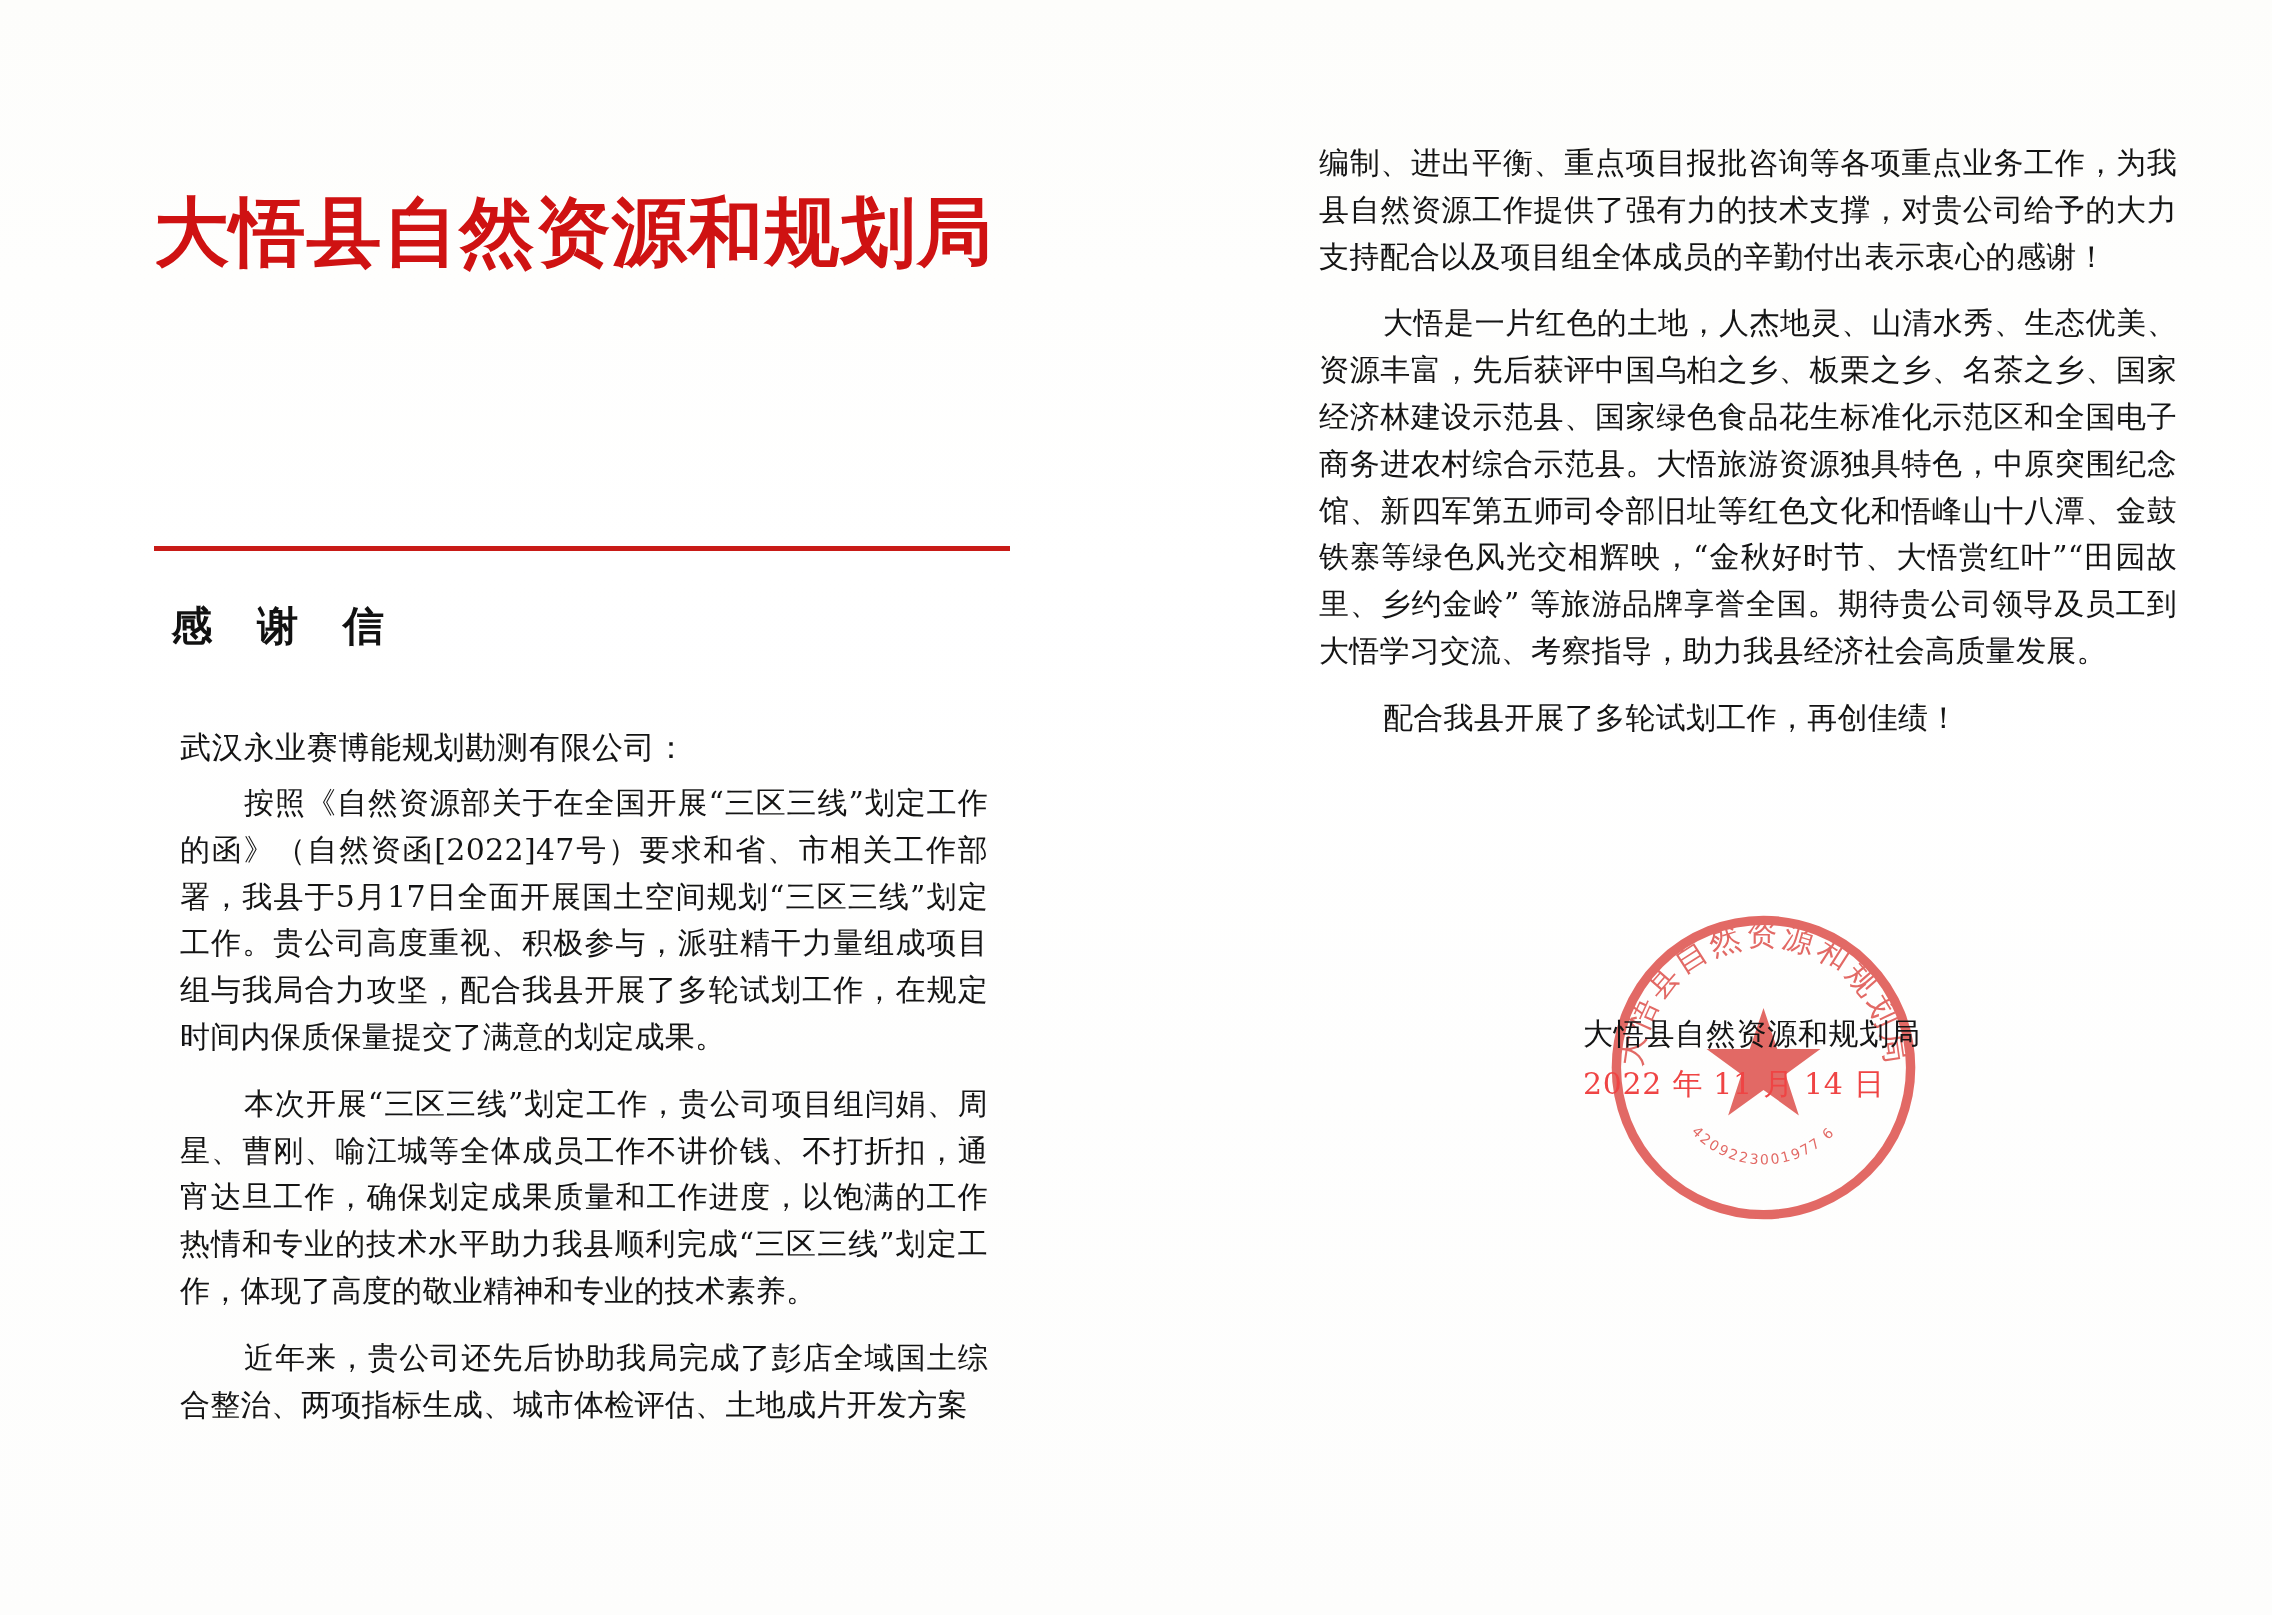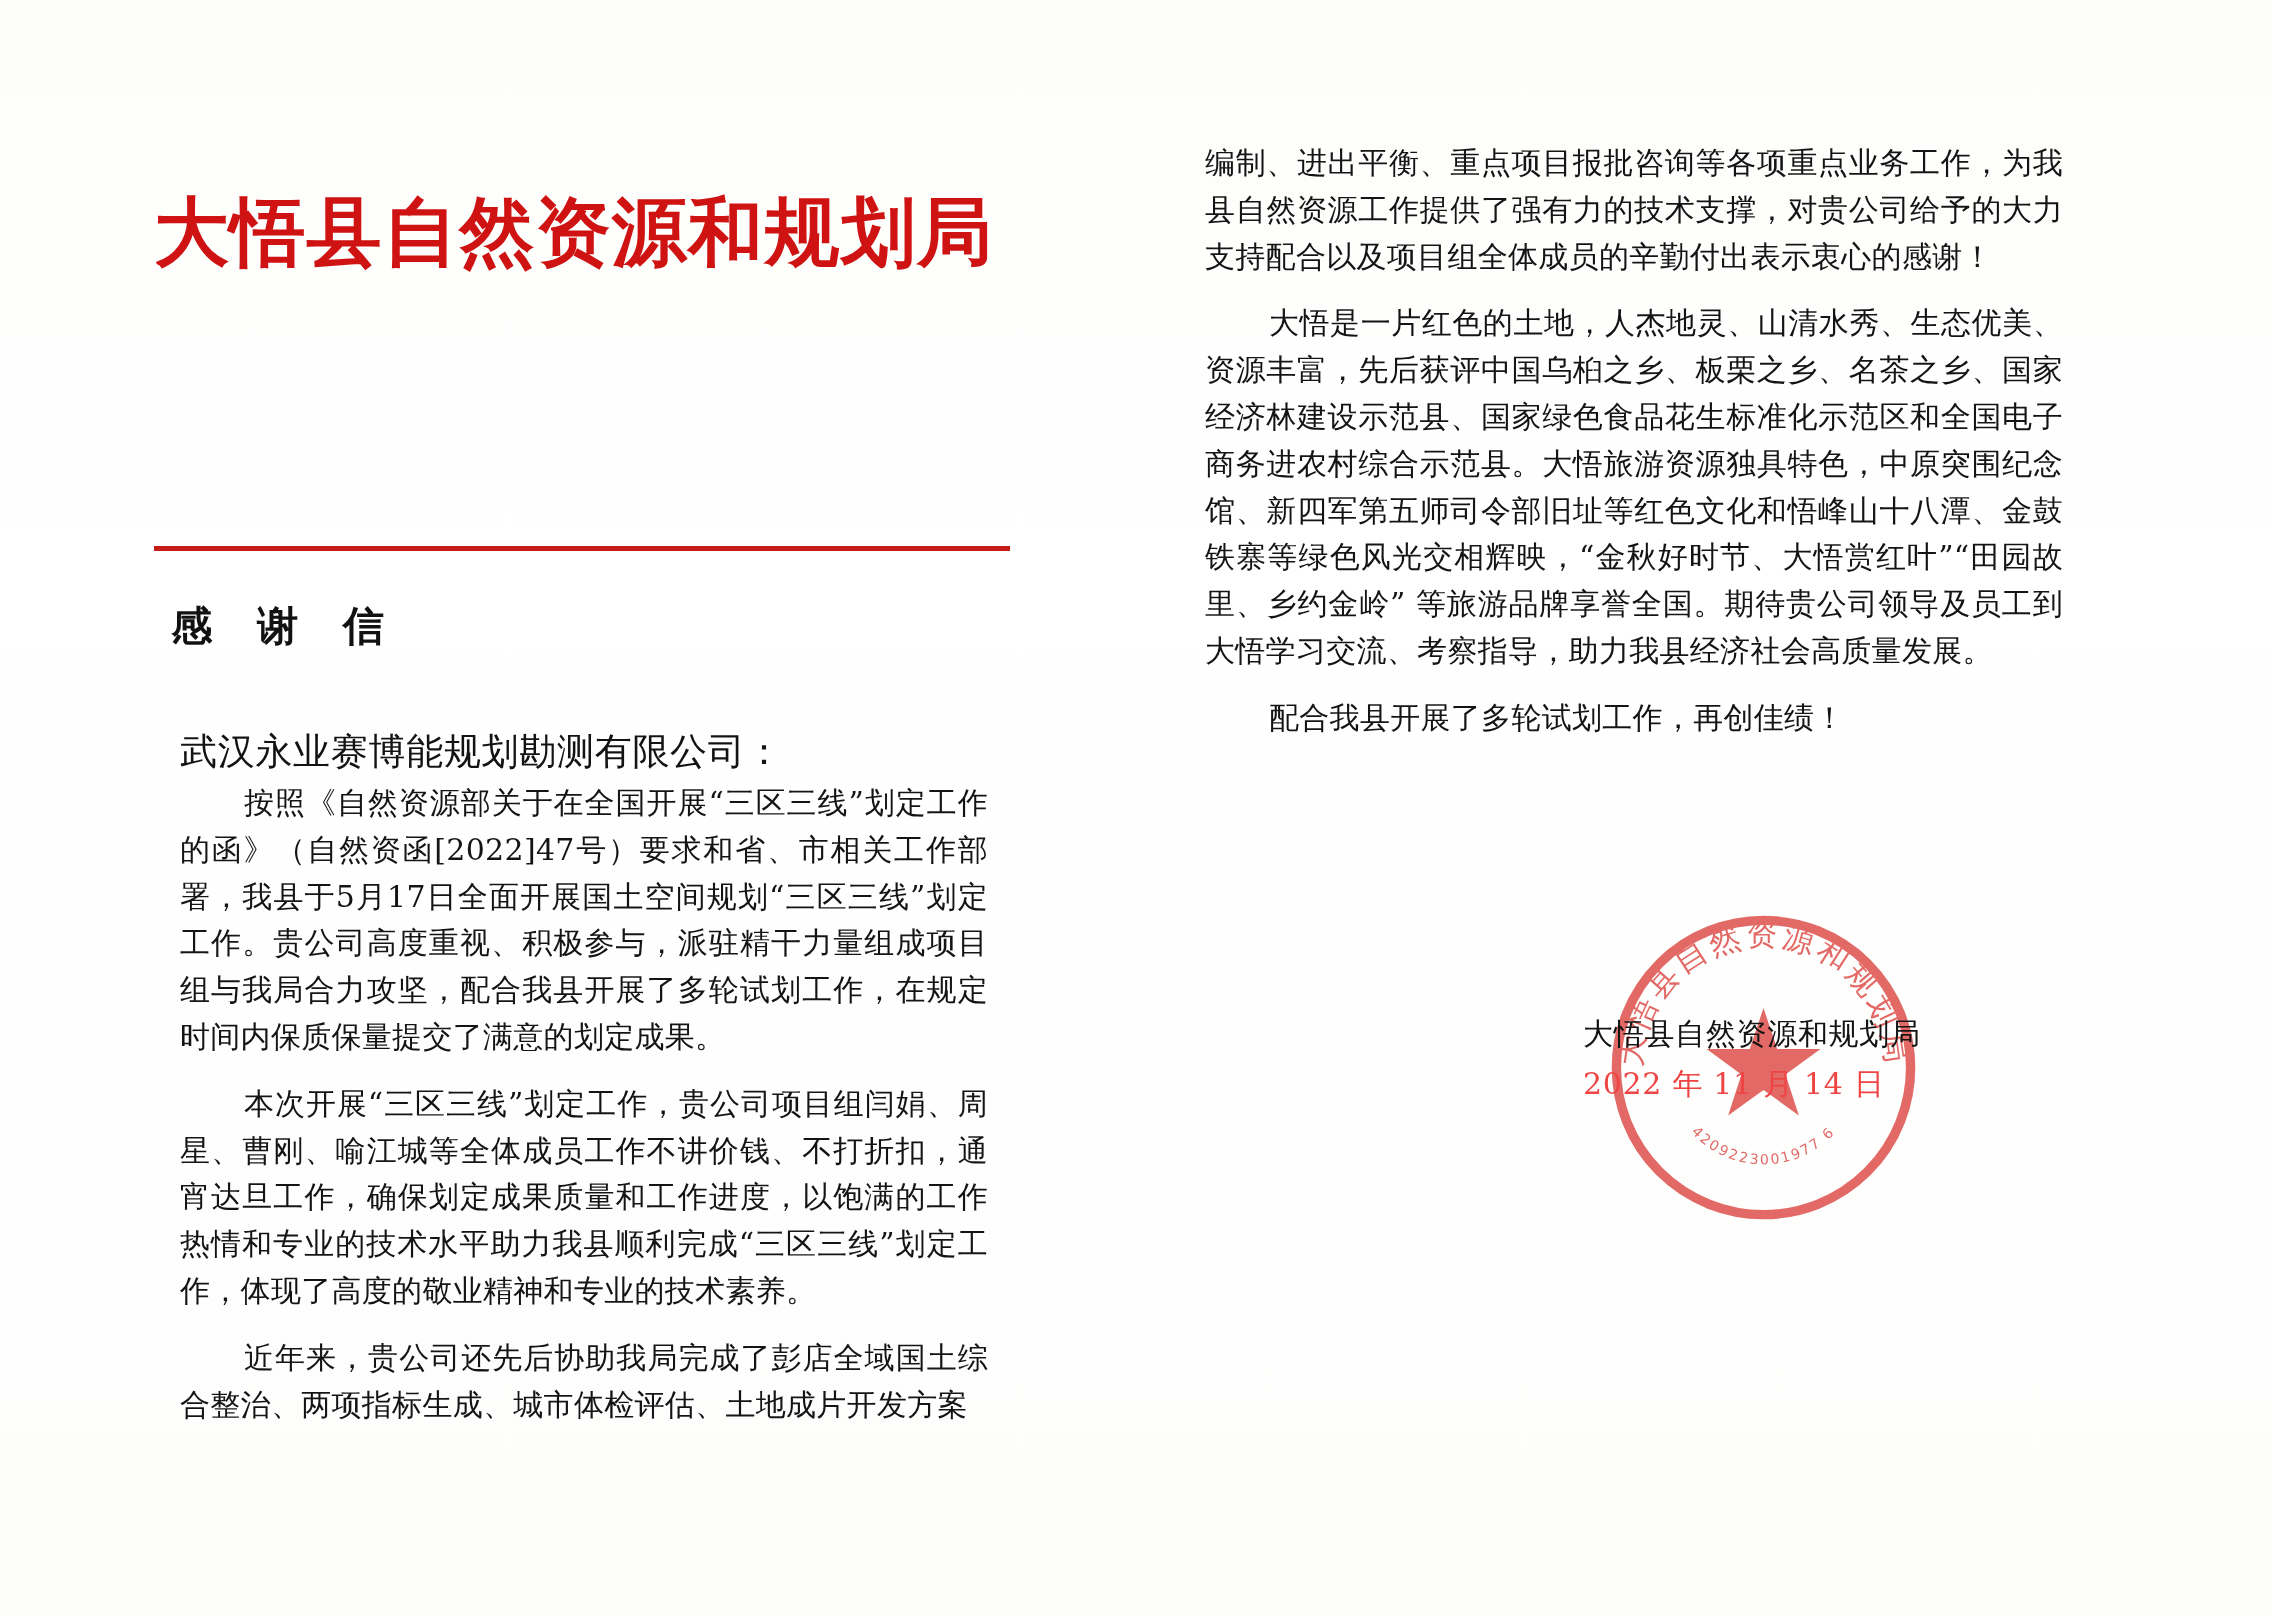--- a/index.html
+++ b/index.html
@@ -68,36 +68,36 @@
     letter-spacing: 17.3px;
     text-indent: 17.3px;
     color: #111111;
     font-family: Liberation Serif, serif;
   }
 
   .salutation {
     position: absolute;
     left: 180px;
     top: 727px;
-    font-size: 37px;
+    font-size: 31px;
     color: #131313;
     letter-spacing: 0.7px;
     font-family: "DejaVu Serif", "Liberation Serif", serif;
   }
 
   .body-left {
     position: absolute;
     left: 180px;
     top: 760px;
     width: 808px;
   }
 
   .body-right {
     position: absolute;
-    left: 1205px;
+    left: 1319px;
     top: 140px;
     width: 858px;
   }
 
   p.para {
     margin: 0 0 6.7px 0;
     font-size: 30px;
     line-height: 1.56;
     color: #141414;
     text-align: justify;

